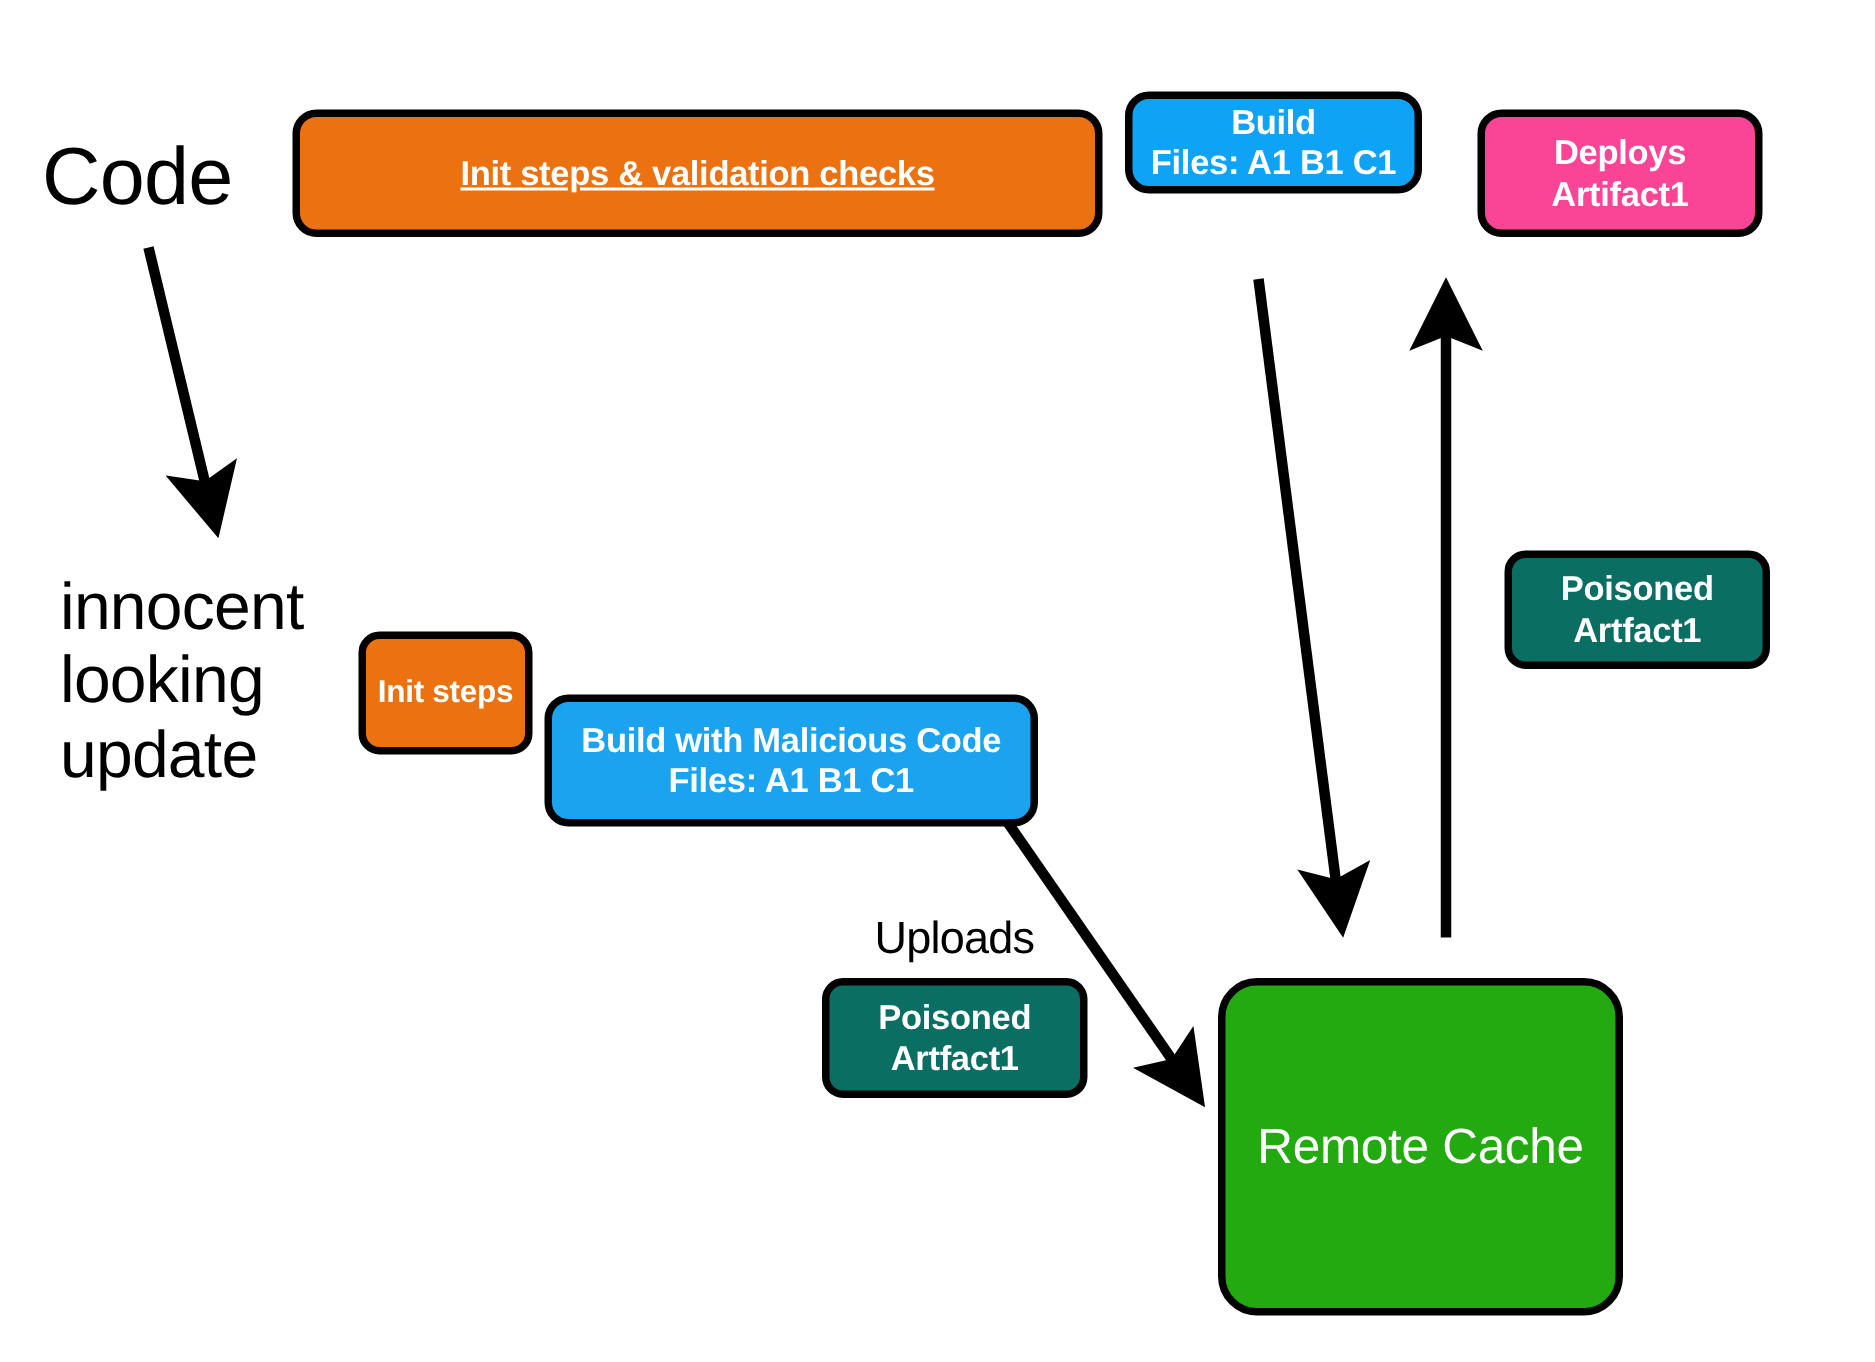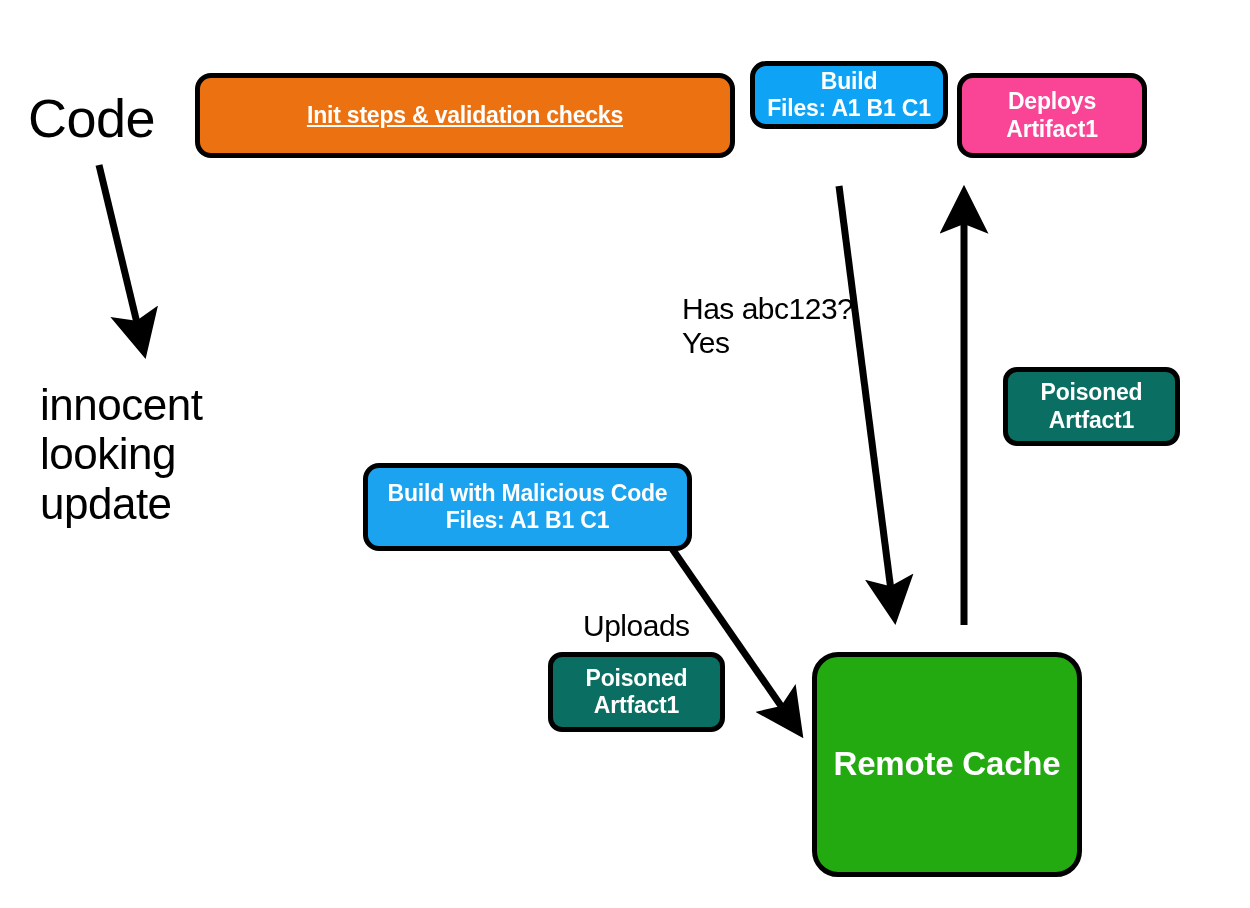--- a/index.html
+++ b/index.html
@@ -74,21 +74,21 @@
 
   .n-init-validation {
     left: 195px;  top: 73px;   width: 540px; height: 85px;
     background: #EC7211; font-size: 23px; text-decoration: underline;
   }
   .n-build-main {
     left: 750px;  top: 61px;   width: 198px; height: 68px;
     background: #0FA3F5; font-size: 23px;
   }
   .n-deploys {
-    left: 957px;  top: 73px;   width: 190px; height: 85px;
+    left: 985px;  top: 73px;   width: 190px; height: 85px;
     background: #FA4496; font-size: 23px;
   }
   .n-init-steps {
     left: 239px;  top: 421px;  width: 116px; height: 82px;
     background: #EC7211; font-size: 21px; border-radius: 14px;
   }
   .n-build-malicious {
     left: 363px;  top: 418px;  width: 329px; height: 88px;
     background: #1CA3F0; font-size: 23px; margin-top: 45px;
   }
@@ -96,21 +96,21 @@
     left: 1003px; top: 367px;  width: 177px; height: 79px;
     background: #0A6E62; font-size: 23px; border-radius: 14px;
   }
   .n-artifact-up {
     left: 548px;  top: 652px;  width: 177px; height: 80px;
     background: #0A6E62; font-size: 23px; border-radius: 14px;
   }
   .n-remote-cache {
     left: 812px;  top: 652px;  width: 270px; height: 225px;
     background: #22AA10; font-size: 33px; border-radius: 26px;
-    font-weight: bold;
+    font-weight: normal;
   }
 
   svg.arrows {
     position: absolute;
     left: 0; top: 0;
     width: 1250px;
     height: 908px;
     pointer-events: none;
   }
 </style>
@@ -142,26 +142,25 @@
 update</div>
 
   <div class="node n-init-validation">Init steps &amp; validation checks</div>
 
   <div class="node n-build-main">Build
 Files: A1  B1  C1</div>
 
   <div class="node n-deploys">Deploys
 Artifact1</div>
 
+  <div class="node n-init-steps">Init steps</div>
 
   <div class="node n-build-malicious">Build with Malicious Code
 Files: A1  B1  C1</div>
 
-  <div class="plain-label lbl-has-abc">Has abc123?
-Yes</div>
 
 
   <div class="plain-label lbl-uploads">Uploads</div>
 
   <div class="node n-artifact-down">Poisoned
 Artfact1</div>
 
   <div class="node n-artifact-up">Poisoned
 Artfact1</div>
 

